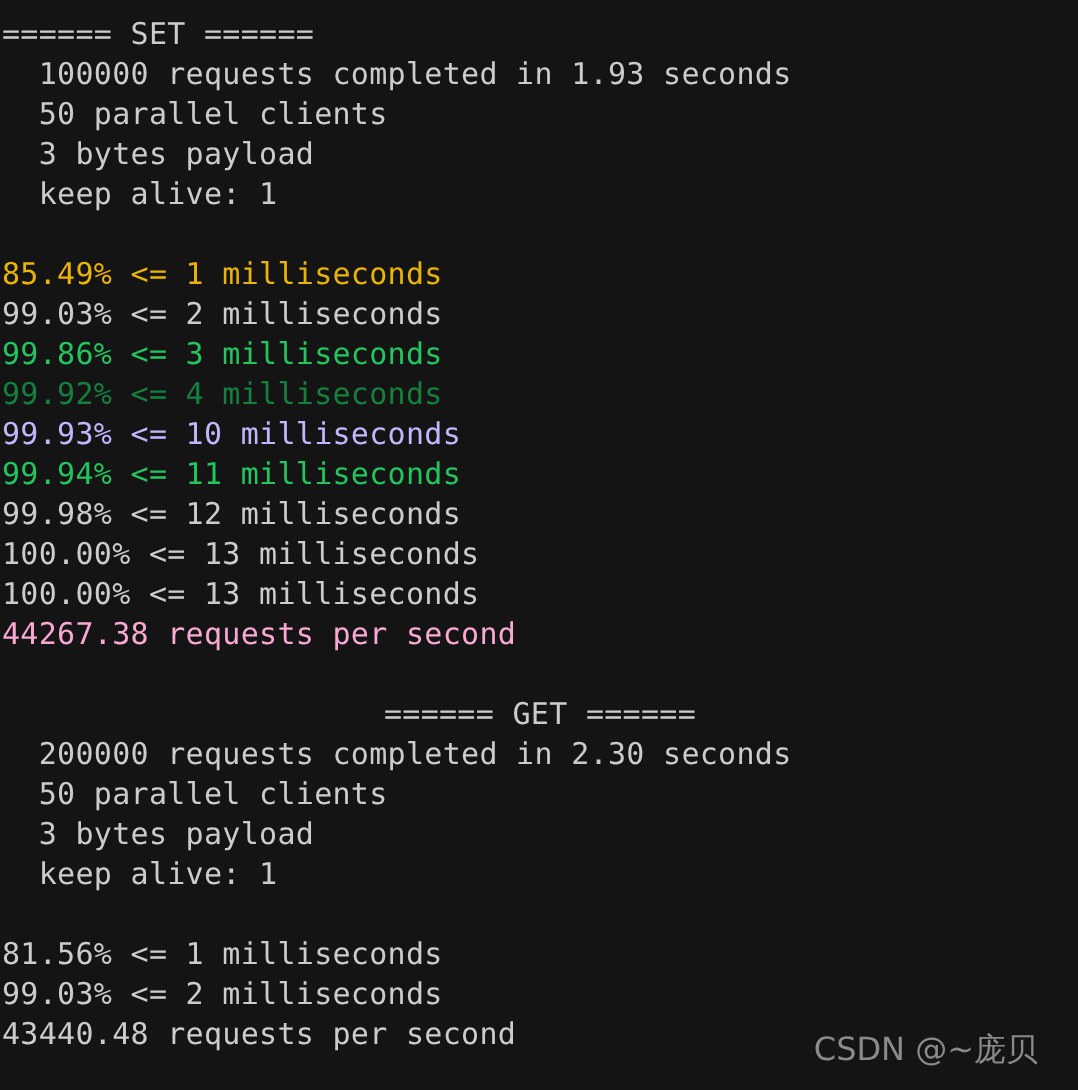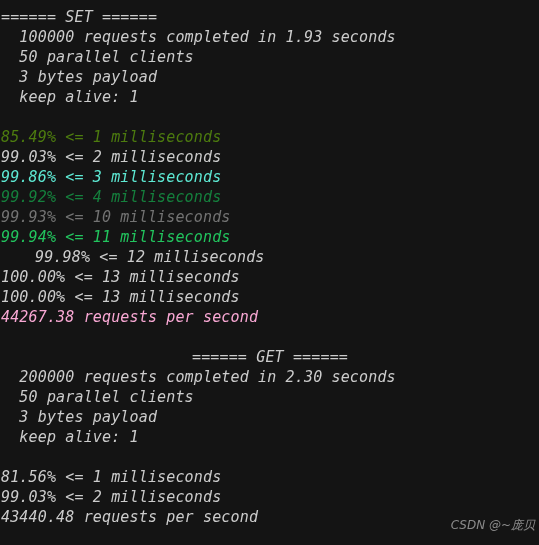--- a/index.html
+++ b/index.html
@@ -14,64 +14,63 @@
     font-family: "DejaVu Sans Mono", "Liberation Mono", monospace;
   }
   #terminal {
     position: relative;
     width: 539px;
     height: 545px;
     background: #141414;
     padding-top: 7px;
     box-sizing: border-box;
     overflow: hidden;
-    font-style: italic;
   }
   .line {
     font-family: "DejaVu Sans Mono", "Liberation Mono", monospace;
     font-size: 15px;
     line-height: 20px;
     height: 20px;
     color: #cccccc;
     white-space: pre;
     letter-spacing: 0.15px;
     padding-left: 1px;
   }
   .line.blank {
     color: transparent;
   }
   #watermark {
     position: absolute;
-    right: 4px;
+    right: 20px;
     top: 518px;
     font-family: "DejaVu Sans", "Liberation Sans", sans-serif;
-    font-size: 12px;
+    font-size: 16px;
     line-height: 14px;
     color: #8a8a8a;
     white-space: pre;
   }
 </style>
 </head>
 <body style="background: rgb(20, 20, 20);">
 
 <div id="terminal" style="background: rgb(20, 20, 20);">
   <div id="terminal-output">
       <div class="line" style="color: rgb(204, 204, 204);">====== SET ======</div>
       <div class="line" style="color: rgb(204, 204, 204);">  100000 requests completed in 1.93 seconds</div>
       <div class="line" style="color: rgb(204, 204, 204);">  50 parallel clients</div>
       <div class="line" style="color: rgb(204, 204, 204);">  3 bytes payload</div>
       <div class="line" style="color: rgb(204, 204, 204);">  keep alive: 1</div>
       <div class="line blank"></div>
-      <div class="line" style="color: #4d7c0f;">85.49% &lt;= 1 milliseconds</div>
+      <div class="line" style="color: #eab308;">85.49% &lt;= 1 milliseconds</div>
       <div class="line" style="color: rgb(204, 204, 204);">99.03% &lt;= 2 milliseconds</div>
-      <div class="line" style="color: #5eead4;">99.86% &lt;= 3 milliseconds</div>
+      <div class="line" style="color: #22c55e;">99.86% &lt;= 3 milliseconds</div>
       <div class="line" style="color: #15803d;">99.92% &lt;= 4 milliseconds</div>
-      <div class="line" style="color: #737373;">99.93% &lt;= 10 milliseconds</div>
+      <div class="line" style="color: #c4b5fd;">99.93% &lt;= 10 milliseconds</div>
       <div class="line" style="color: #22c55e;">99.94% &lt;= 11 milliseconds</div>
-      <div class="line" style="color: rgb(204, 204, 204); margin-left: 34px;">99.98% &lt;= 12 milliseconds</div>
+      <div class="line" style="color: rgb(204, 204, 204);">99.98% &lt;= 12 milliseconds</div>
       <div class="line" style="color: rgb(204, 204, 204);">100.00% &lt;= 13 milliseconds</div>
       <div class="line" style="color: rgb(204, 204, 204);">100.00% &lt;= 13 milliseconds</div>
       <div class="line" style="color: #f9a8d4;">44267.38 requests per second</div>
       <div class="line blank"></div>
       <div class="line" style="color: rgb(204, 204, 204); text-align: center;">====== GET ======</div>
       <div class="line" style="color: rgb(204, 204, 204);">  200000 requests completed in 2.30 seconds</div>
       <div class="line" style="color: rgb(204, 204, 204);">  50 parallel clients</div>
       <div class="line" style="color: rgb(204, 204, 204);">  3 bytes payload</div>
       <div class="line" style="color: rgb(204, 204, 204);">  keep alive: 1</div>
       <div class="line blank"></div>

